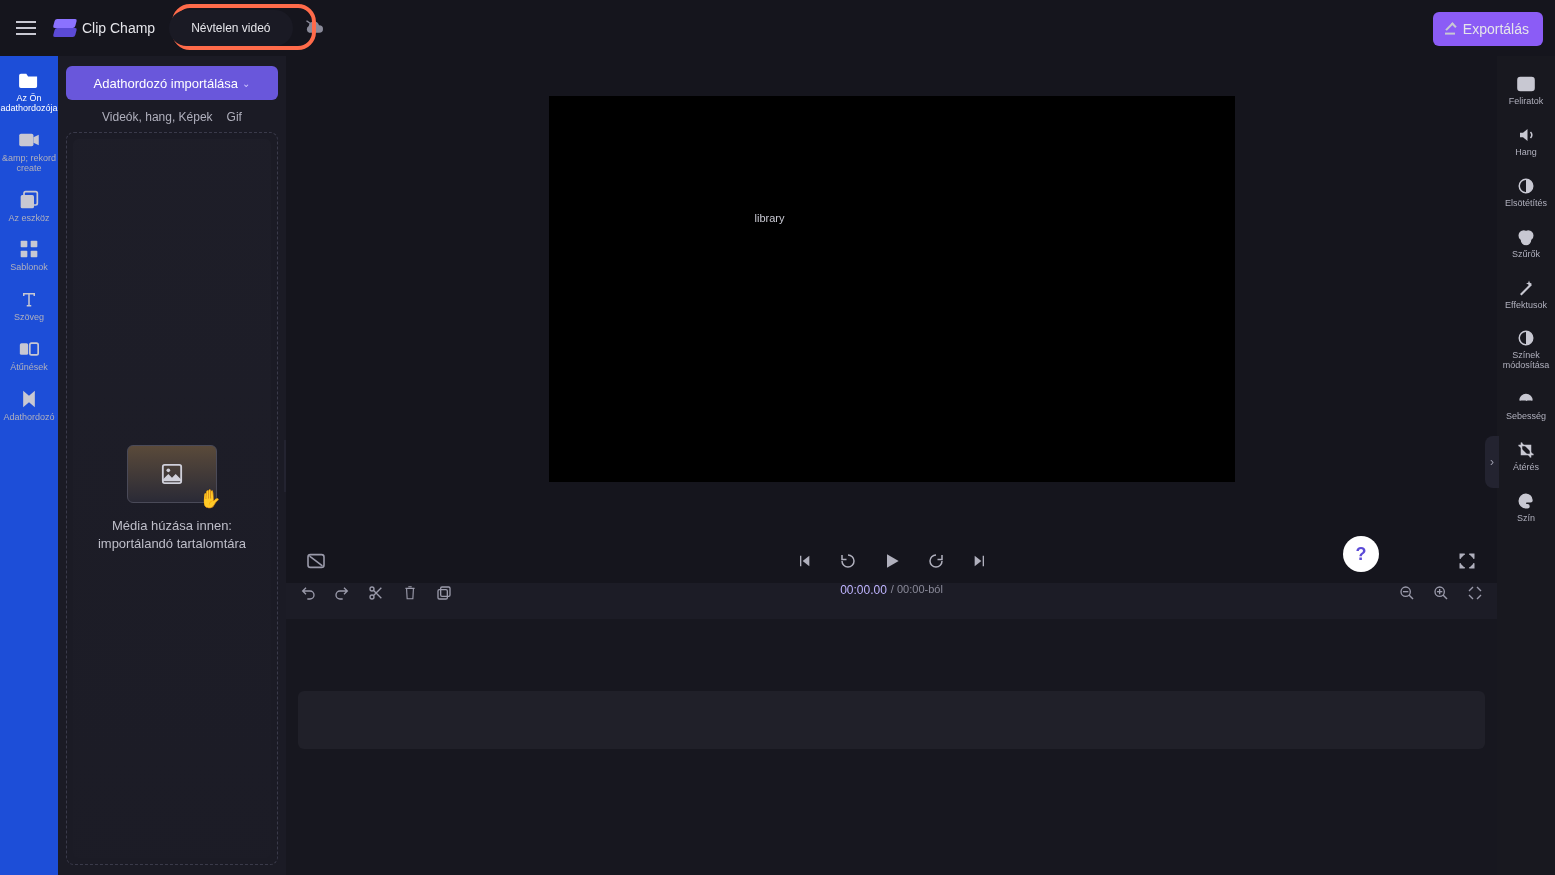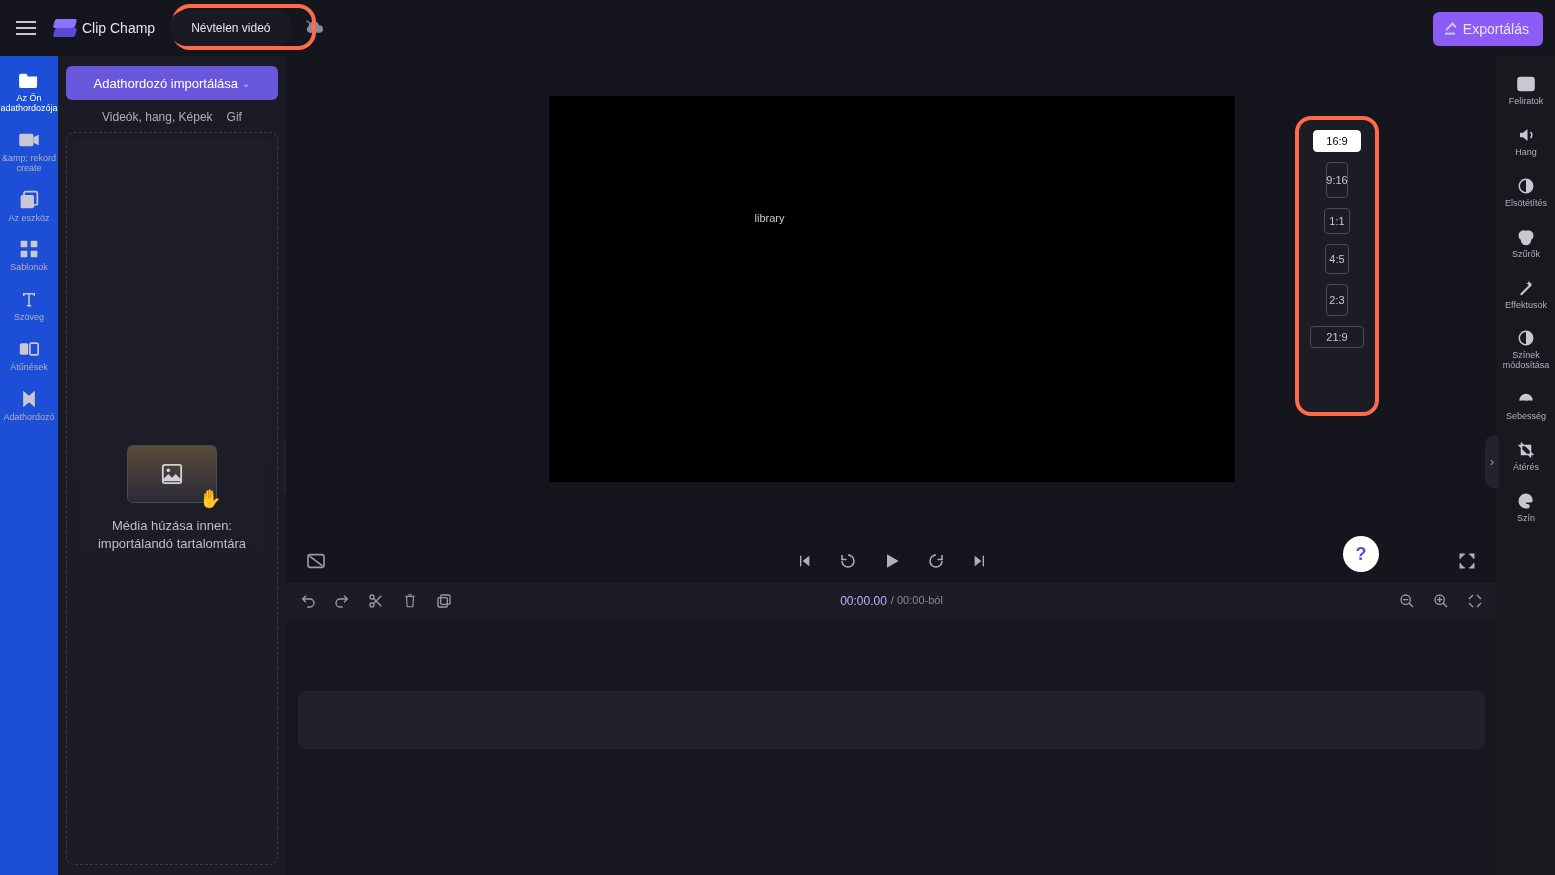--- a/index.html
+++ b/index.html
@@ -190,21 +190,21 @@
   .pc-left { position:absolute; left: 18px; }
   .pc-right { position:absolute; right: 18px; }
   .pc-btn { width:24px; height:24px; display:flex; align-items:center; justify-content:center; cursor:pointer;}
   .pc-btn svg { fill:#b0b0bd;}
   .player-bar { position:relative; height:44px; }
 
   
   .timeline-toolbar {
     height:36px;
     background:#1c1c26;
-    display:flex; align-items:center;
+    display:flex; align-items:flex-start;
     padding: 0 12px;
     gap:14px;
     color:#9a9aaa;
     position:relative;
   }
   .tt-right { position:absolute; right:12px; display:flex; gap:14px;}
   .tt-btn { width:20px; height:20px; display:flex; align-items:center; justify-content:center; cursor:pointer;}
   .tt-btn svg { fill:#9a9aaa;}
   .tt-time { position:absolute; left:50%; transform:translateX(-50%); display:flex; gap:4px; font-size:12px;}
   .tt-time .cur { color:#bfb4ff; }
@@ -521,28 +521,20 @@
               <path d="M9 3L3 9M15 3l6 6M9 21l-6-6M15 21l6-6"></path>
             </svg>
           </div>
       </div>
     </div>
 
     <div class="timeline">
       <div class="track-empty"></div>
     </div>
 
-    <div class="aspect-col">
-      <div class="ar-btn ar-16-9 active">16:9</div>
-      <div class="ar-btn ar-9-16">9:16</div>
-      <div class="ar-btn ar-1-1">1:1</div>
-      <div class="ar-btn ar-4-5">4:5</div>
-      <div class="ar-btn ar-2-3">2:3</div>
-      <div class="ar-btn ar-21-9">21:9</div>
-    </div>
     <div class="help-fab">?</div>
   </div>
 
   <div class="sidebar-right">
     <div class="panel-expand-right">›</div>
 
     <div class="srb-item">
       <div class="sb-icon">
           <svg width="20" height="16" viewBox="0 0 24 20" fill="none" stroke="#c8c8d2" stroke-width="2">
             <rect x="2" y="2" width="20" height="16" rx="3"></rect>

